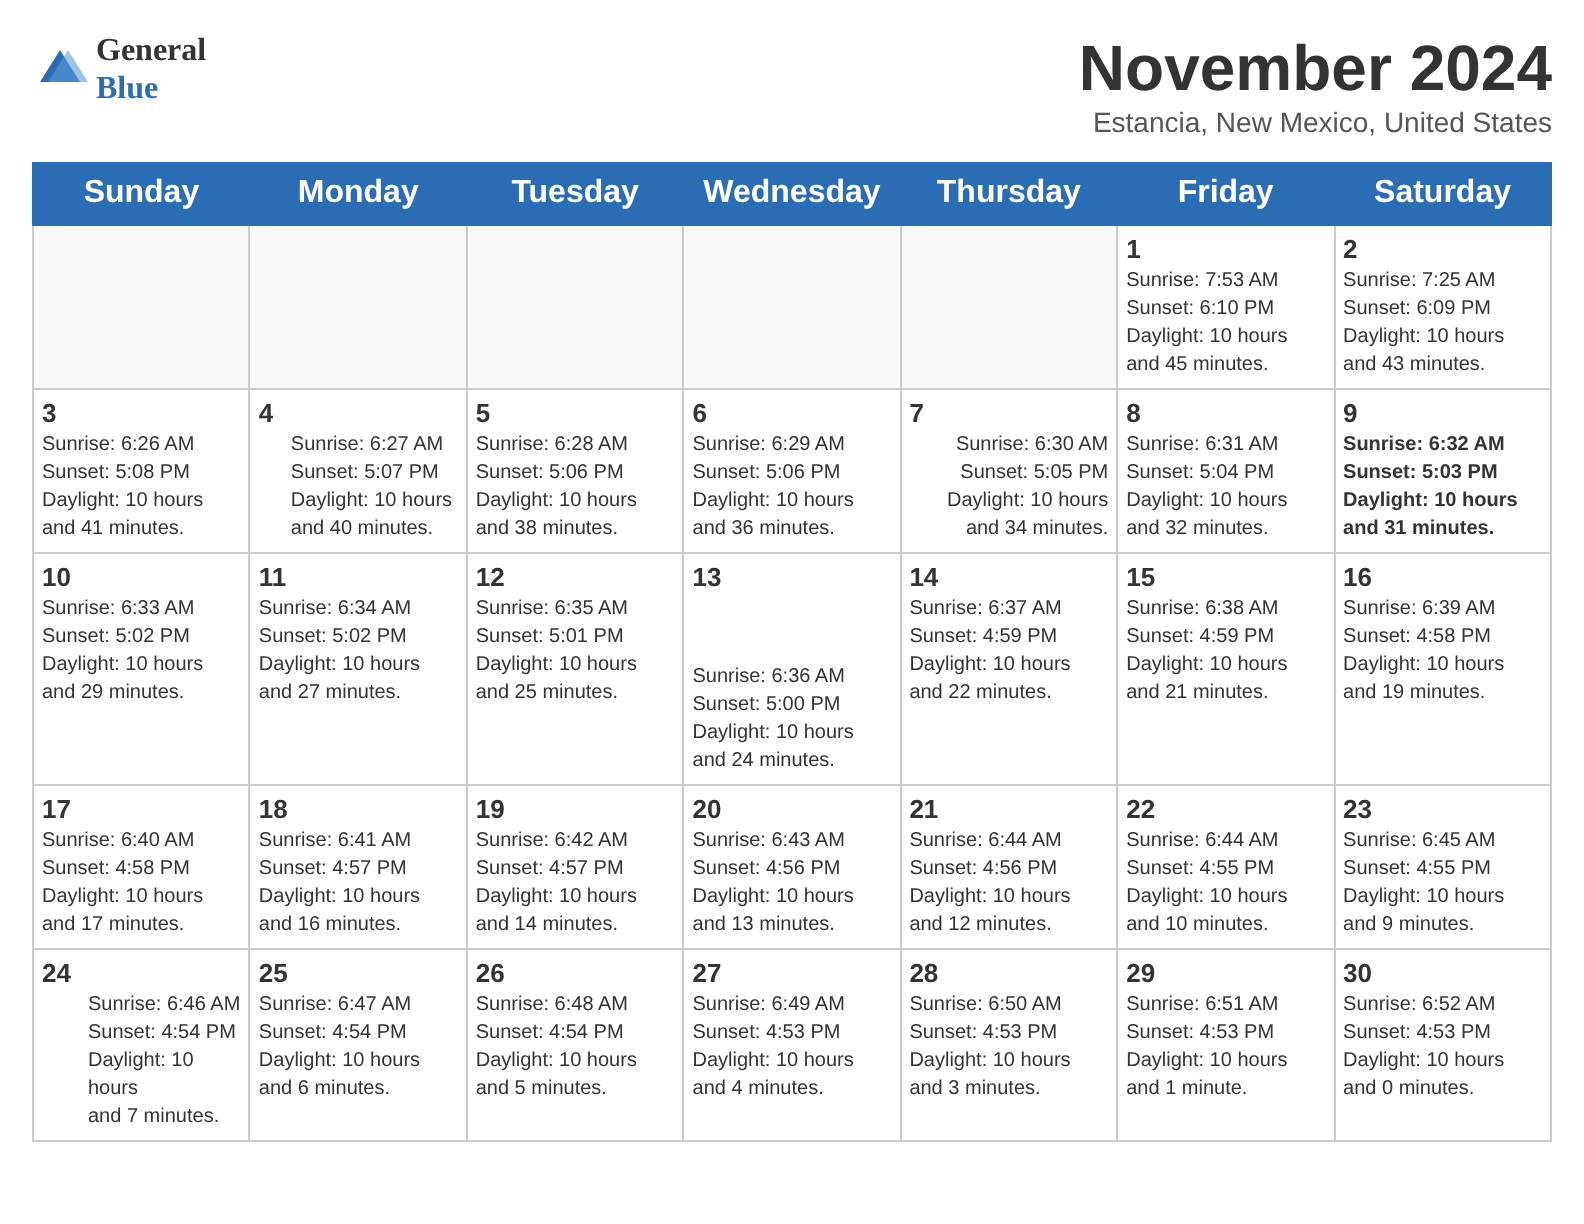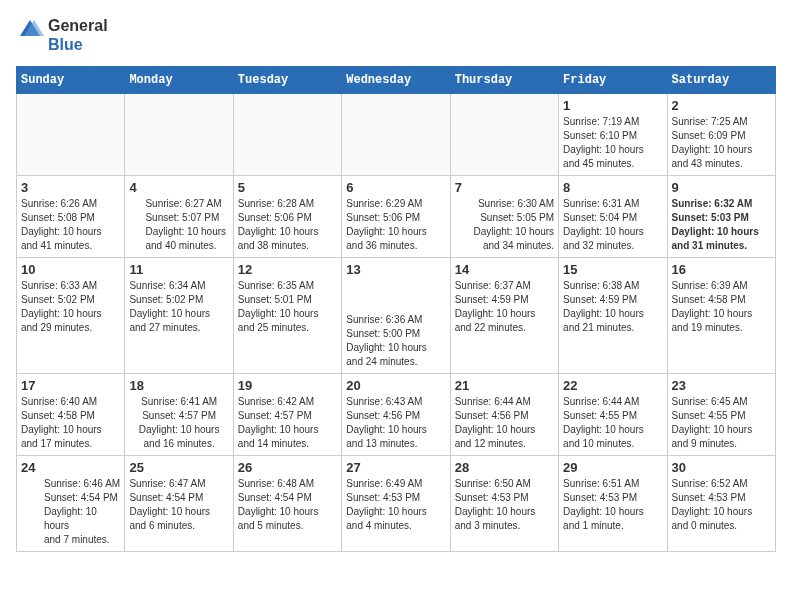--- a/index.html
+++ b/index.html
@@ -11,22 +11,23 @@
       padding: 16px;
     }
     .header {
       display: flex;
       justify-content: space-between;
       align-items: flex-start;
       margin-bottom: 12px;
     }
     .logo {
       display: flex;
-      align-items: flex-start;
+      align-items: center;
       gap: 4px;
+      font-family: Liberation Serif, serif;
     }
     .logo-text {
       font-size: 16px;
       font-weight: bold;
       line-height: 1.2;
     }
     .logo-text .general { color: #333; }
     .logo-text .blue { color: #2a6db5; }
     .logo-icon {
       width: 28px;
@@ -46,24 +47,23 @@
     }
     .calendar {
       width: 100%;
       border-collapse: collapse;
       font-size: 11px;
     }
     .calendar th {
       background: #2a6db5;
       color: #fff;
       padding: 6px 4px;
-      text-align: left;
-      font-size: 12px;
+      text-align: center;
+      font-size: 16px;
       border: 1px solid #2a6db5;
-      font-family: Liberation Mono, monospace;
     }
     .calendar td {
       border: 1px solid #ccc;
       vertical-align: top;
       padding: 4px;
       width: calc(100% / 7);
       height: 80px;
       background: #fff;
     }
     .calendar td.empty {
@@ -88,20 +88,24 @@
   <div class="logo">
     <svg class="logo-icon" viewBox="0 0 28 28" xmlns="http://www.w3.org/2000/svg">
       <polygon points="14,4 24,20 4,20" fill="#2a6db5"></polygon>
       <polygon points="18,4 28,20 8,20" fill="#5b9bd5" opacity="0.6"></polygon>
     </svg>
     <div class="logo-text">
       <div><span class="general">General</span></div>
       <div><span class="blue">Blue</span></div>
     </div>
   </div>
+  <div class="title-block">
+    <div class="month-title">November 2024</div>
+    <div class="location">Estancia, New Mexico, United States</div>
+  </div>
 </div>
 
 <table class="calendar">
   <thead>
     <tr>
     <th>Sunday</th>
         <th>Monday</th>
         <th>Tuesday</th>
         <th>Wednesday</th>
         <th>Thursday</th>
@@ -111,21 +115,21 @@
   </thead>
   <tbody id="calendar-body">
   <tr>
         <td class="empty"></td>
         <td class="empty"></td>
         <td class="empty"></td>
         <td class="empty"></td>
         <td class="empty"></td>
         <td>
           <div class="day-number">1</div>
-          <div class="day-info" style="white-space: pre-line;">Sunrise: 7:19 AM
+          <div class="day-info" style="white-space: pre-line;">Sunrise: 7:53 AM
 Sunset: 6:10 PM
 Daylight: 10 hours
 and 45 minutes.</div>
         </td>
         <td>
           <div class="day-number">2</div>
           <div class="day-info" style="white-space: pre-line;">Sunrise: 7:25 AM
 Sunset: 6:09 PM
 Daylight: 10 hours
 and 43 minutes.</div>
@@ -236,21 +240,21 @@
       <tr>
         <td>
           <div class="day-number">17</div>
           <div class="day-info" style="white-space: pre-line;">Sunrise: 6:40 AM
 Sunset: 4:58 PM
 Daylight: 10 hours
 and 17 minutes.</div>
         </td>
         <td>
           <div class="day-number">18</div>
-          <div class="day-info" style="white-space: pre-line; text-align: center;">Sunrise: 6:41 AM
+          <div class="day-info" style="white-space: pre-line;">Sunrise: 6:41 AM
 Sunset: 4:57 PM
 Daylight: 10 hours
 and 16 minutes.</div>
         </td>
         <td>
           <div class="day-number">19</div>
           <div class="day-info" style="white-space: pre-line;">Sunrise: 6:42 AM
 Sunset: 4:57 PM
 Daylight: 10 hours
 and 14 minutes.</div>

